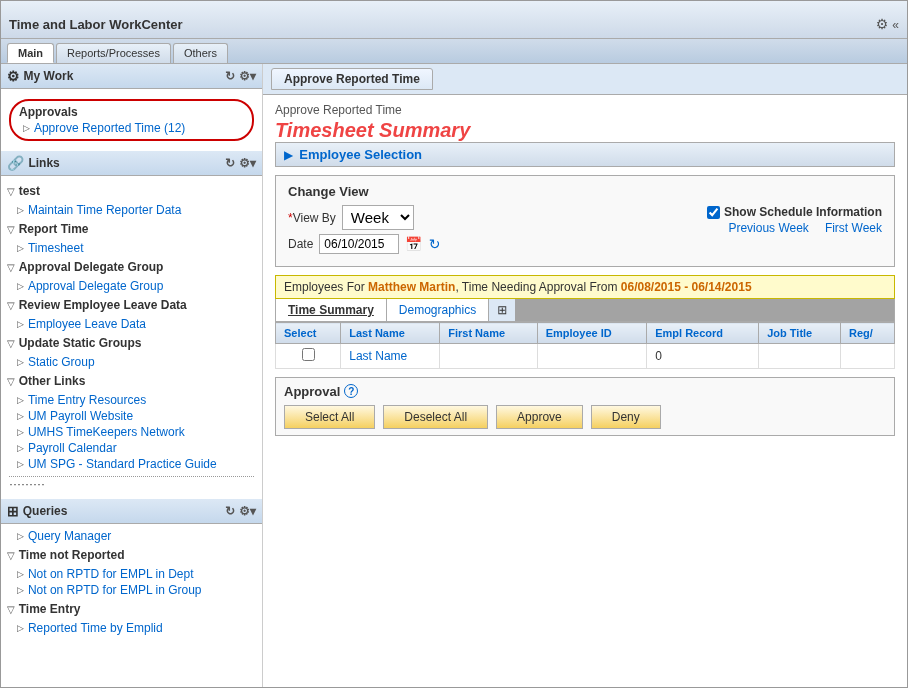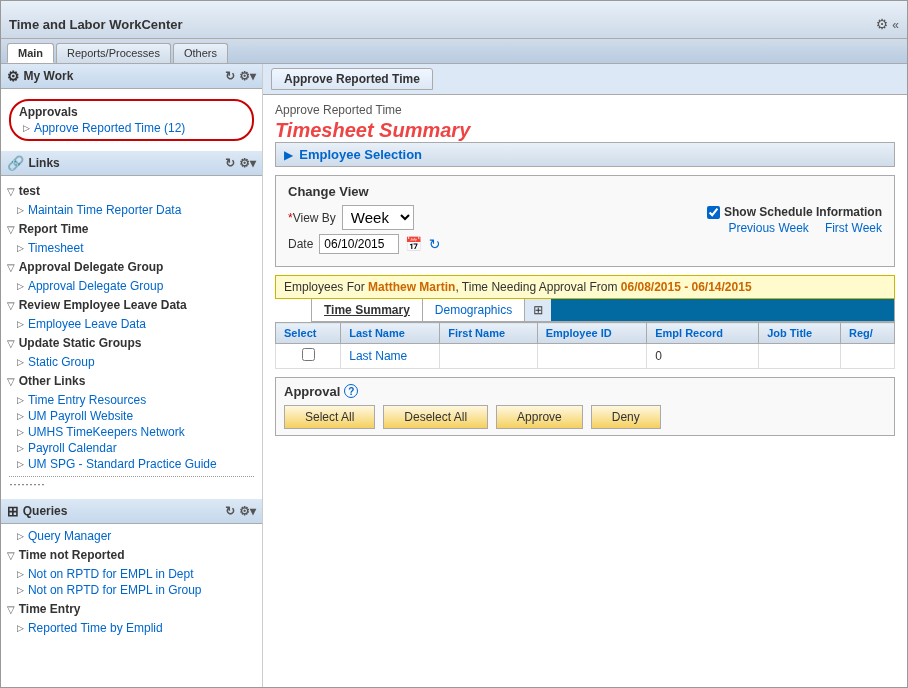--- a/index.html
+++ b/index.html
@@ -310,25 +310,24 @@
       font-size: 12px;
       margin-bottom: 0;
     }
     .employees-header span.highlight {
       color: #cc6600;
       font-weight: bold;
     }
 
     .content-tabs {
       display: flex;
-      background: #0369a1;
+      background: #a3a3a3;
       border-bottom: 1px solid #aaa;
       border-left: 1px solid #aaa;
       border-right: 1px solid #aaa;
-      margin-left: 36px;
     }
     .content-tab {
       padding: 4px 12px;
       font-size: 12px;
       cursor: pointer;
       border-right: 1px solid #aaa;
       color: #0066cc;
       background: #fff;
       font-weight: normal;
     }

